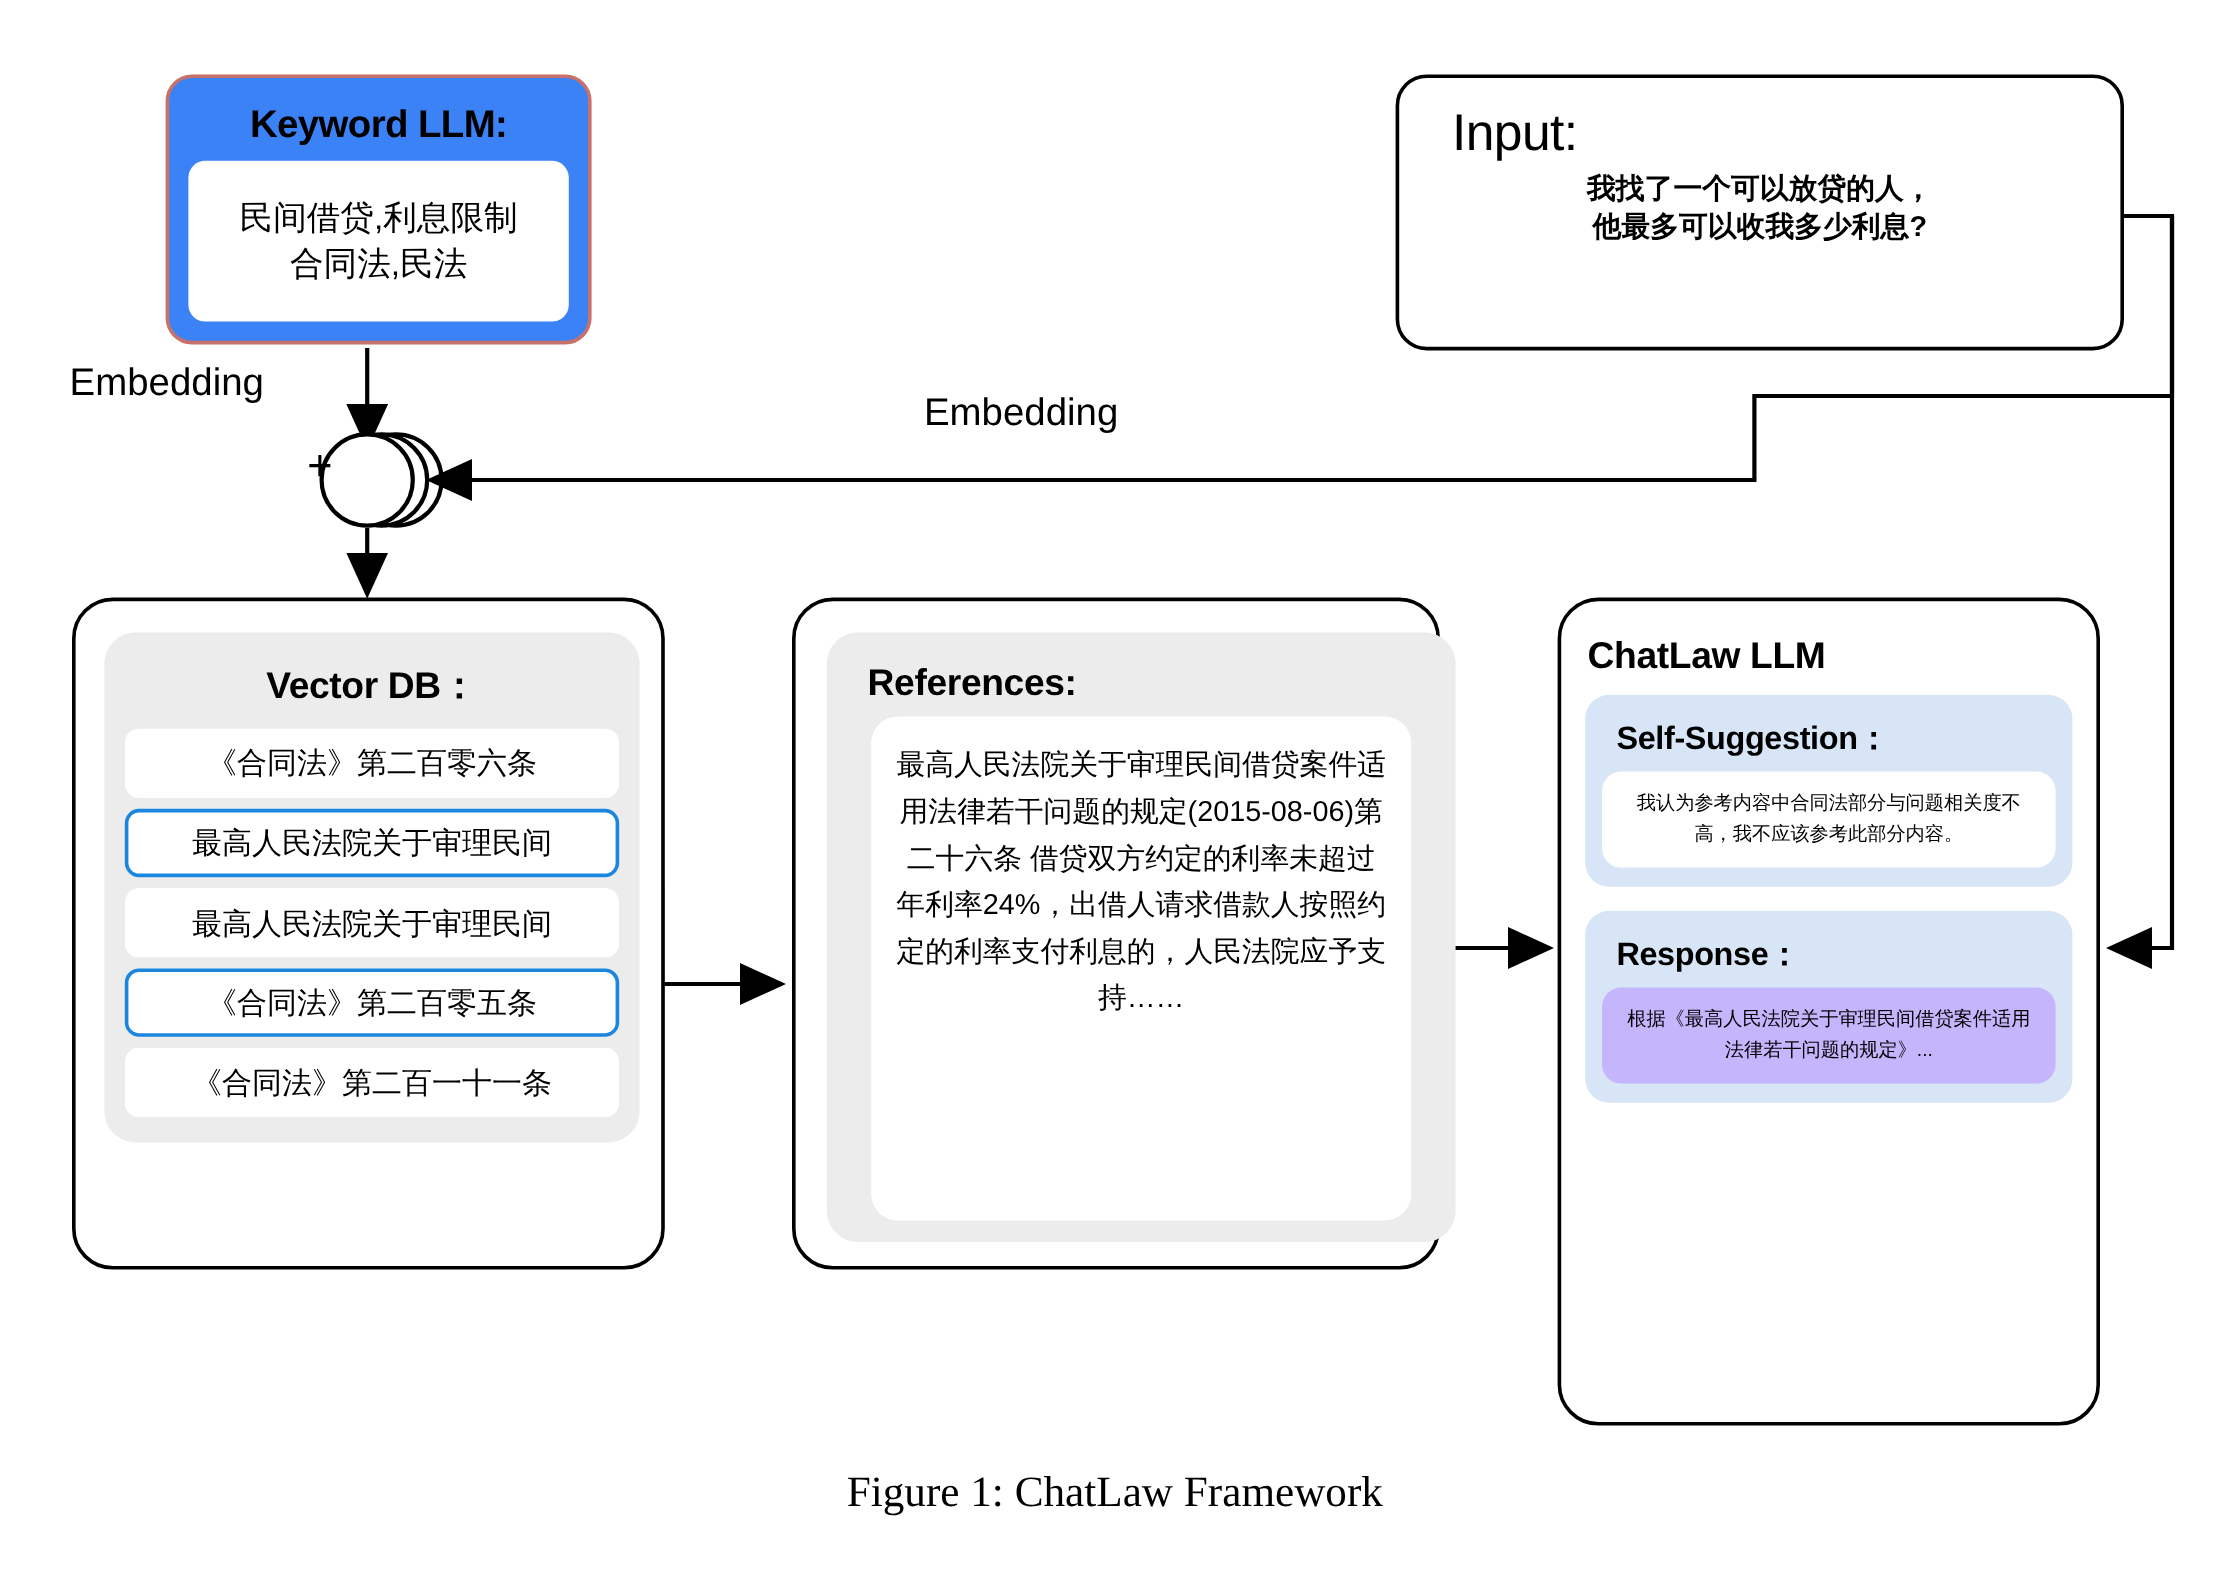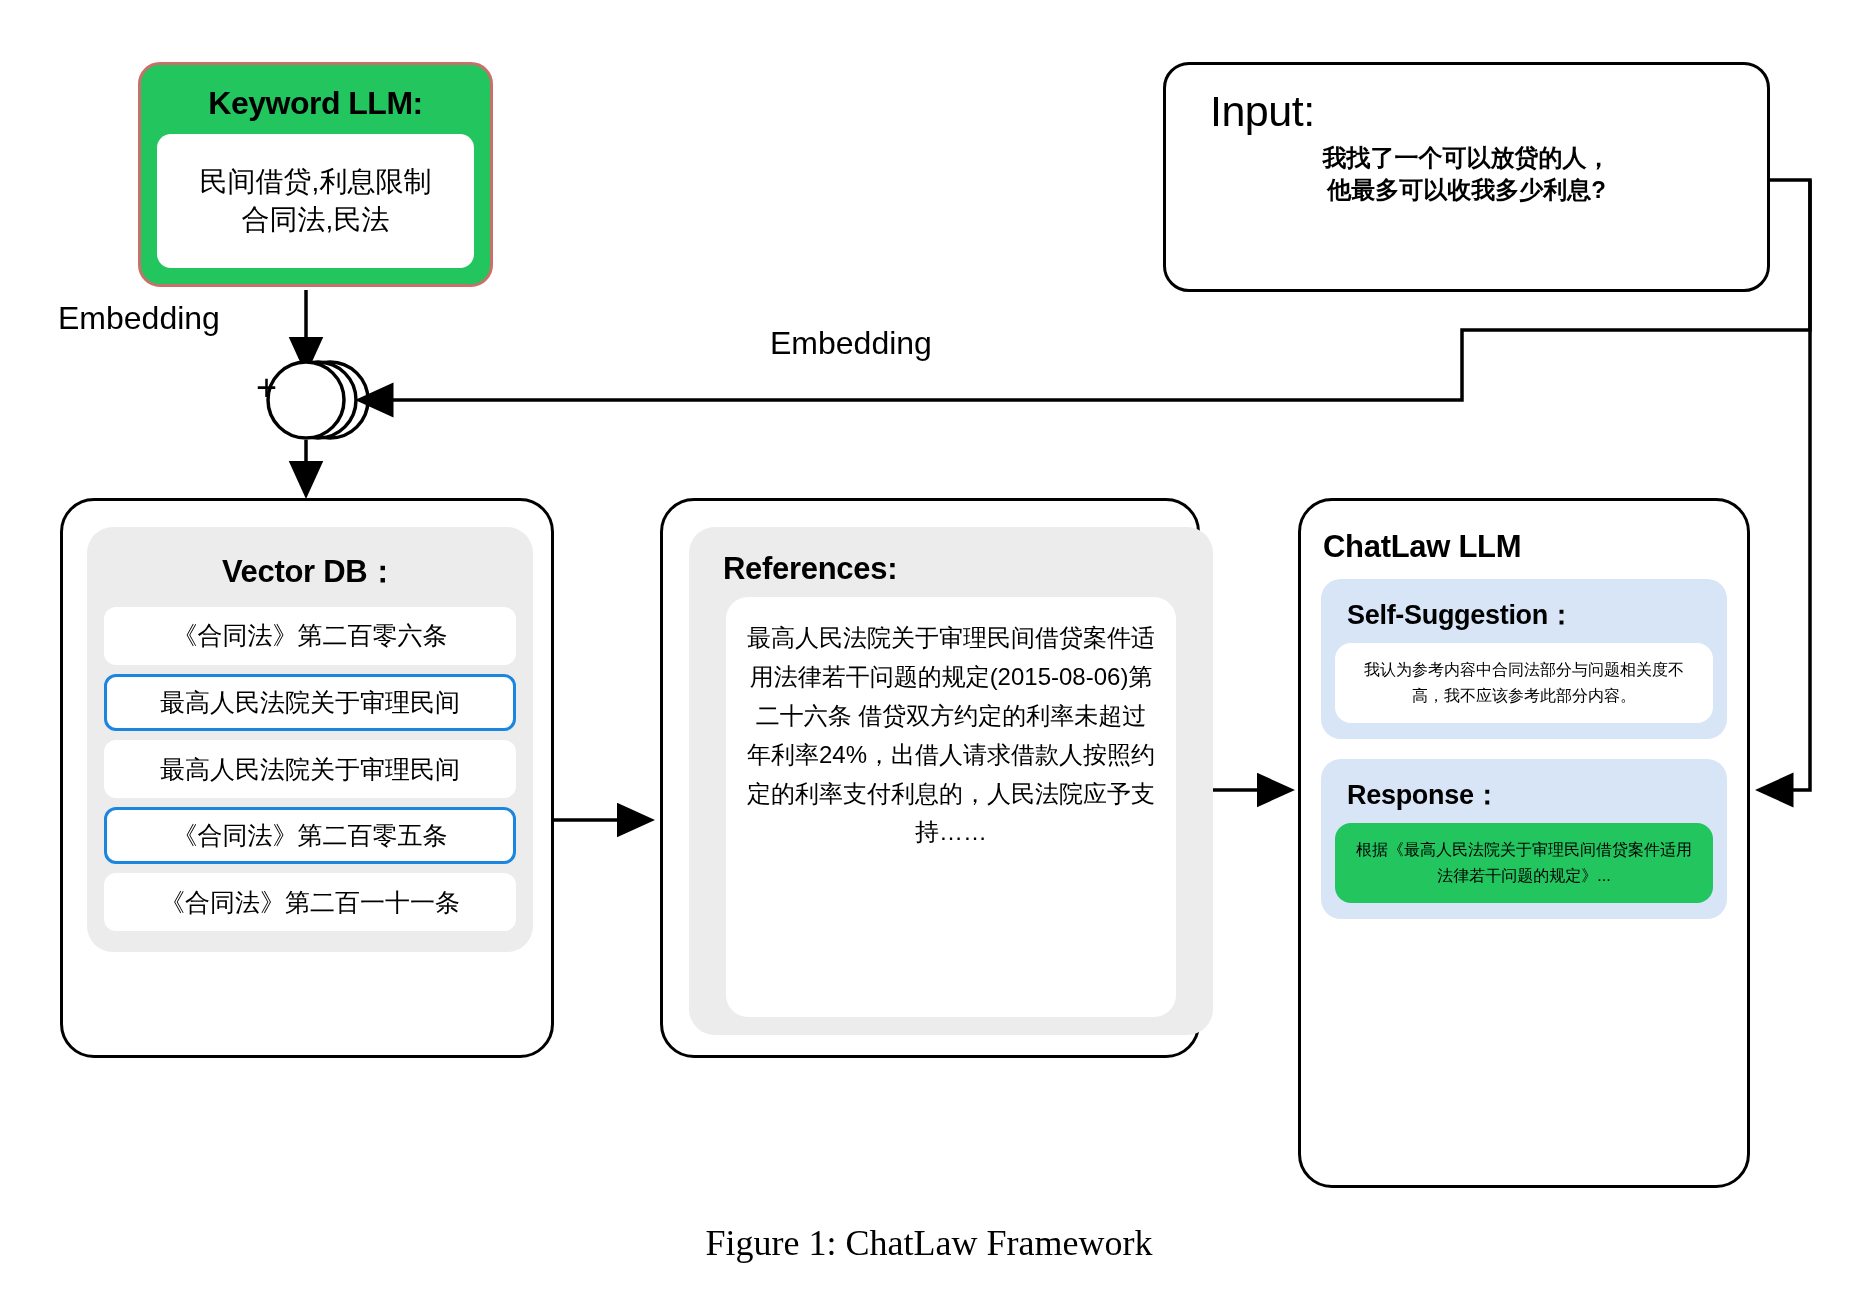--- a/index.html
+++ b/index.html
@@ -29,21 +29,21 @@
     position: absolute;
     box-sizing: border-box;
   }
 
   
   .keyword-box {
     left: 138px;
     top: 62px;
     width: 355px;
     height: 225px;
-    background: #22c55e;
+    background: #3b82f6;
     border: 3px solid #c8716b;
     border-radius: 22px;
     padding: 10px 16px 16px 16px;
     display: flex;
     flex-direction: column;
     align-items: center;
   }
   .keyword-title {
     font-size: 32px;
     font-weight: bold;
@@ -233,21 +233,21 @@
   }
   .panel-body {
     background: #ffffff;
     border-radius: 16px;
     padding: 14px 14px;
     font-size: 16px;
     line-height: 1.62;
     text-align: center;
   }
   .panel.response .panel-body {
-    background: #22c55e;
+    background: #c4b5fd;
   }
 
   
   .caption {
     position: absolute;
     left: 0;
     top: 1222px;
     width: 1858px;
     text-align: center;
     font-family: "Liberation Serif", "DejaVu Serif", serif;

